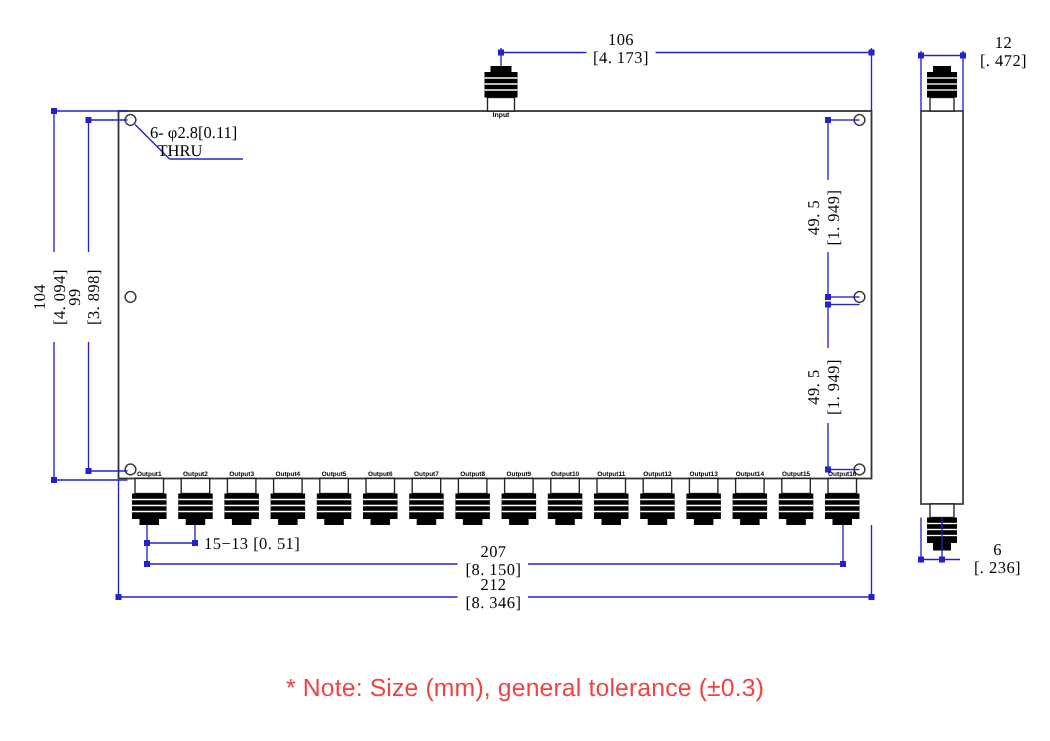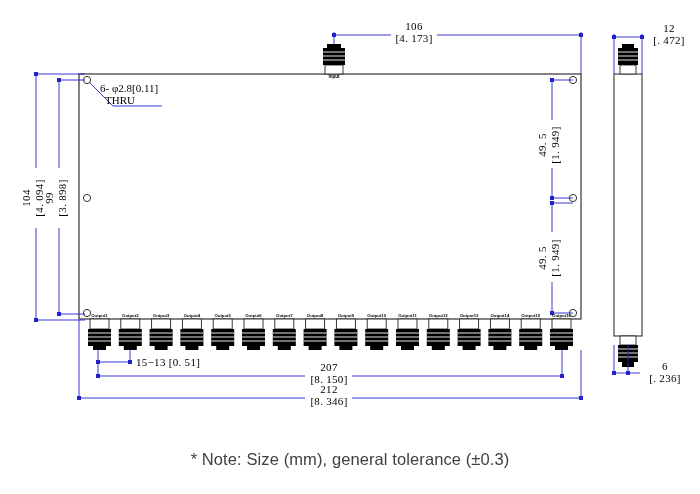--- a/index.html
+++ b/index.html
@@ -11,21 +11,21 @@
     position:relative;
   }
   #stage{position:absolute;left:0;top:0;width:700px;height:494px;}
   svg{display:block;}
   .note{
     position:absolute;
     left:0;top:450px;width:700px;
     text-align:center;
     font-family:"Liberation Sans", sans-serif;
     font-size:16.5px;
-    color:#404040;
+    color:#ef4444;
     letter-spacing:0.1px;
   }
   text{ font-family:"Liberation Serif", serif; fill:#000; }
   .dimtxt{ font-size:11px; letter-spacing:0.3px; }
   .calloutt{ font-size:11px; }
   .porttxt{ font-size:4.3px; font-family:"Liberation Sans", sans-serif; font-weight:bold; }
   .inputtxt{ font-size:4.6px; font-family:"Liberation Sans", sans-serif; font-weight:bold; }
 </style>
 </head>
 <body>

